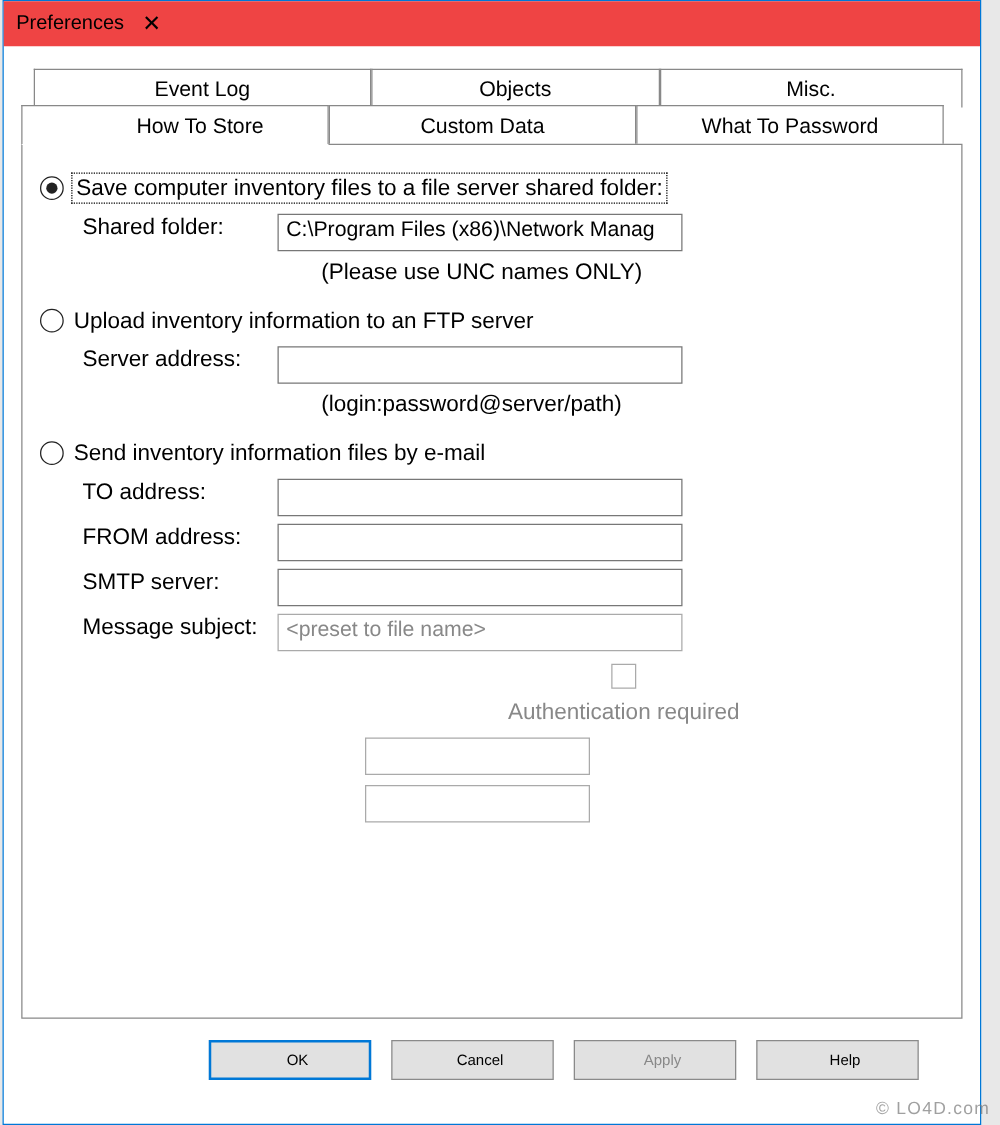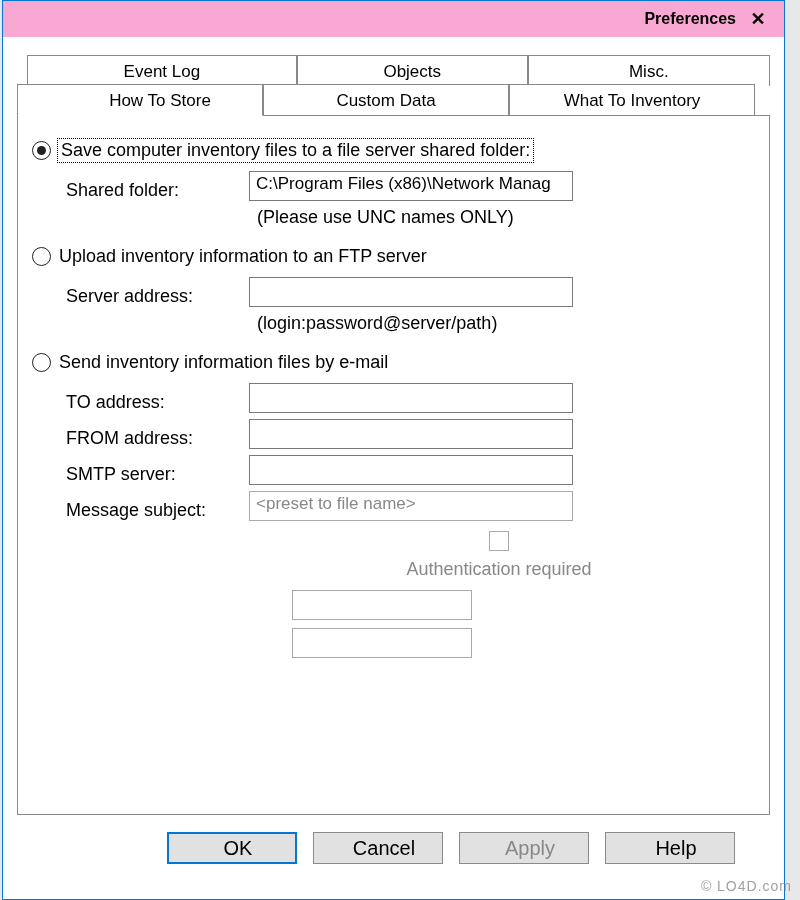--- a/index.html
+++ b/index.html
@@ -18,25 +18,24 @@
   left: 2px;
   top: 0;
   width: 783px;
   height: 900px;
   background: #fff;
   border: 1px solid #0078d7;
 }
 .titlebar {
   display: flex;
   align-items: center;
-  justify-content: flex-end;
+  justify-content: flex-start;
   height: 36px;
   padding: 0 4px 0 10px;
-  background: #f9a8d4;
-  font-weight: bold;
+  background: #ef4444;
 }
 .titlebar-title {
   font-size: 16px;
   color: #000;
 }
 .close-btn {
   width: 44px;
   height: 32px;
   display: flex;
   align-items: center;
@@ -114,23 +113,22 @@
   font-size: 18px;
   color: #000;
 }
 .radio-label.focus {
   outline: 1px dotted #000;
   outline-offset: 1px;
   padding: 0 2px;
 }
 .field-row {
   display: flex;
-  align-items: flex-end;
+  align-items: flex-start;
   margin: 6px 0;
-  gap: 27px;
 }
 .field-label {
   width: 190px;
   font-size: 18px;
   color: #000;
   padding-left: 34px;
 }
 .text-input {
   width: 324px;
   height: 30px;
@@ -194,21 +192,21 @@
   margin-top: 16px;
 }
 .btn {
   width: 130px;
   height: 32px;
   border: 1px solid #8a8a8a;
   background: #e1e1e1;
   display: flex;
   align-items: center;
   justify-content: center;
-  font-size: 20px;
+  font-size: 12px;
   color: #000;
   cursor: pointer;
   padding-left: 12px;
 }
 .btn.primary {
   border: 2px solid #0078d7;
 }
 .btn.disabled {
   color: #888;
   cursor: default;
@@ -240,21 +238,21 @@
       <div class="tab-row back">
         <div class="spacer"></div>
         <div class="tab" style="width:274px"><span>Event Log</span></div>
         <div class="tab" style="width:234px"><span>Objects</span></div>
         <div class="tab" style="width:246px"><span>Misc.</span></div>
       </div>
 
       <div class="tab-row front">
         <div class="tab active" style="width:246px"><span>How To Store</span></div>
         <div class="tab" style="width:246px"><span>Custom Data</span></div>
-        <div class="tab" style="width:246px"><span>What To Inventory</span></div>
+        <div class="tab" style="width:246px"><span>What To Password</span></div>
       </div>
 
       <div class="tab-body">
 
         <div class="radio-row">
           <span class="radio selected"></span>
           <span class="radio-label focus">Save computer inventory files to a file server shared folder:</span>
         </div>
         <div class="field-row">
           <div class="field-label">Shared folder:</div>

